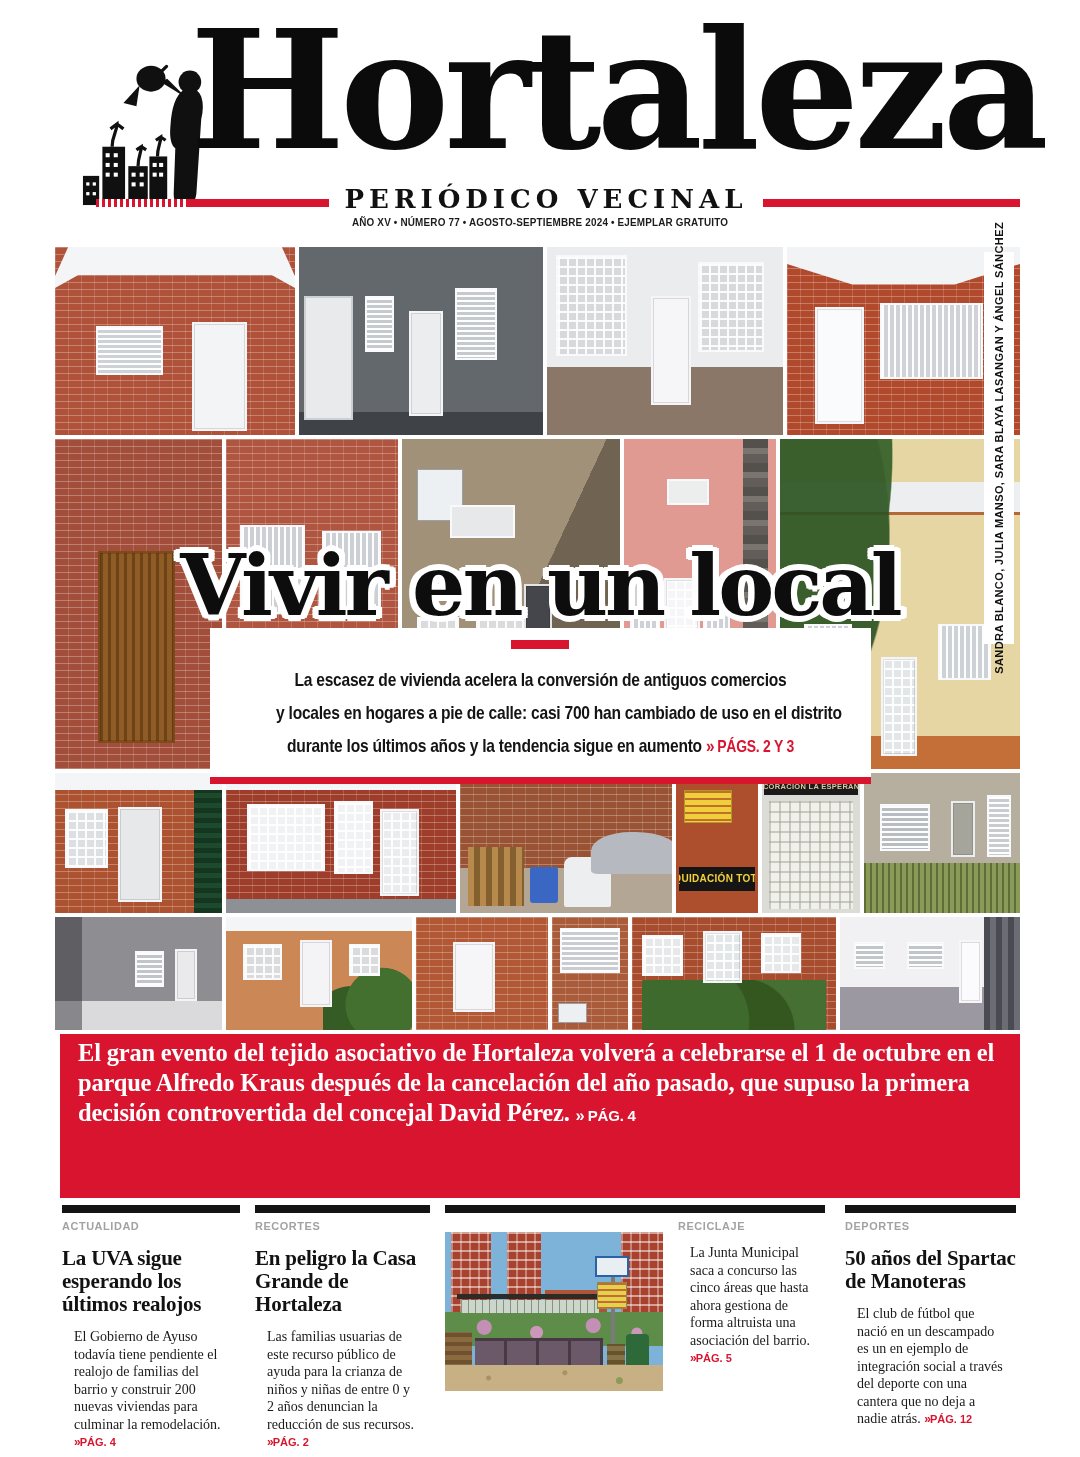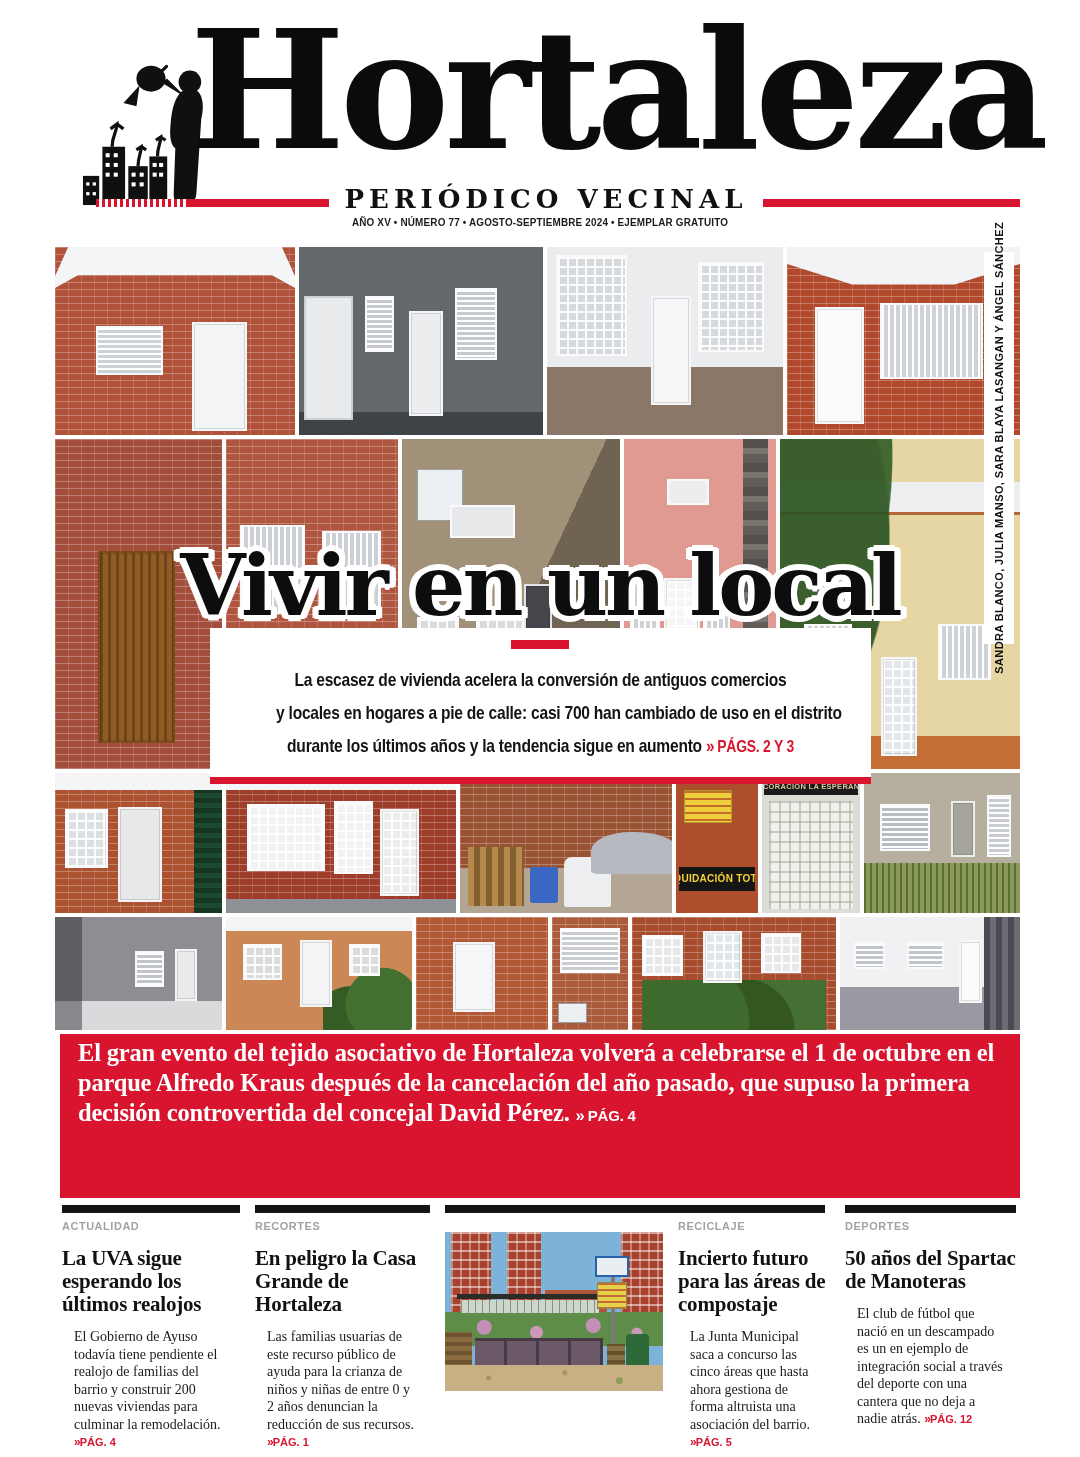--- a/index.html
+++ b/index.html
@@ -376,21 +376,21 @@
       <span>El Gobierno de Ayuso todavía tiene pendiente el realojo de familias del barrio y construir 200 nuevas viviendas para culminar la remodelación.</span>
       <span class="pref"><span class="arr">»</span><span>PÁG. 4</span></span>
     </p>
   </div>
 
   <div class="story" style="left:255px;width:175px;">
     <div class="kicker">RECORTES</div>
     <h3>En peligro la Casa Grande de Hortaleza</h3>
     <p>
       <span>Las familias usuarias de este recurso público de ayuda para la crianza de niños y niñas de entre 0 y 2 años denuncian la reducción de sus recursos.</span>
-      <span class="pref"><span class="arr">»</span><span>PÁG. 1</span></span>
+      <span class="pref"><span class="arr">»</span><span>PÁG. 2</span></span>
     </p>
   </div>
 
   <div class="cphoto">
     <div class="cp cp-tower cp-t1"></div>
     <div class="cp cp-tower cp-t2"></div>
     <div class="cp cp-tower cp-t3"></div>
     <div class="cp cp-mid"></div>
     <div class="cp cp-foliage"></div>
     <div class="cp cp-pergola"></div>
@@ -400,21 +400,20 @@
     <div class="cp cp-sign-yellow"></div>
     <div class="cp cp-bins"></div>
     <div class="cp cp-greenbin"></div>
     <div class="cp cp-planterL"></div>
     <div class="cp cp-planterR"></div>
     <div class="cp cp-ground"></div>
   </div>
 
   <div class="story" style="left:678px;width:158px;">
     <div class="kicker">RECICLAJE</div>
-    <h3>Incierto futuro para las áreas de compostaje</h3>
     <p>
       <span>La Junta Municipal saca a concurso las cinco áreas que hasta ahora gestiona de forma altruista una asociación del barrio.</span>
       <span class="pref"><span class="arr">»</span><span>PÁG. 5</span></span>
     </p>
   </div>
 
   <div class="story" style="left:845px;width:173px;">
     <div class="kicker">DEPORTES</div>
     <h3>50 años del Spartac de Manoteras</h3>
     <p>

